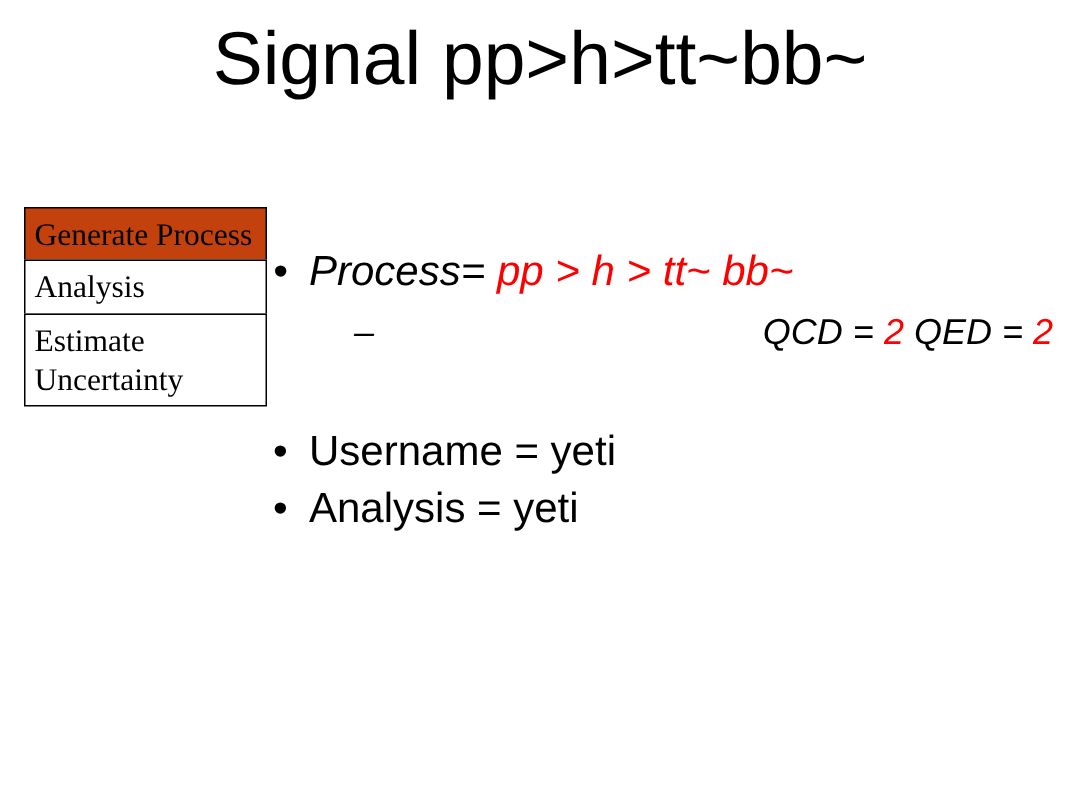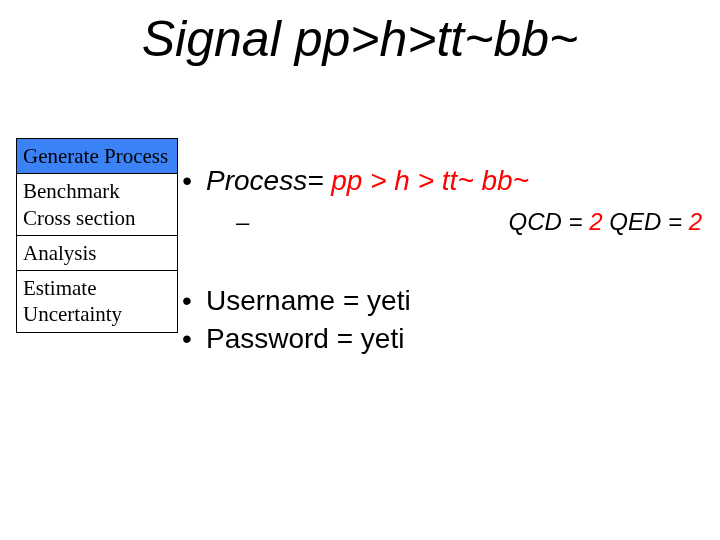--- a/index.html
+++ b/index.html
@@ -21,39 +21,38 @@
   }
   .title {
     position: absolute;
     top: 10px;
     left: 0;
     right: 0;
     text-align: center;
     font-size: 50px;
     font-weight: 400;
     letter-spacing: 0px;
-    font-style: italic;
   }
   .sidebar {
     position: absolute;
     left: 16px;
     top: 138px;
     width: 162px;
   }
   .sidebar-item {
     border: 1px solid #000;
     margin-bottom: -1px;
     padding: 4px 6px 4px 6px;
     font-family: "Times New Roman", Times, serif;
     font-size: 21px;
     line-height: 1.25;
     background: #fff;
   }
   .sidebar-item.selected {
-    background: #3b82f6;
+    background: #c2410c;
   }
   .content {
     position: absolute;
     left: 182px;
     top: 134px;
     width: 520px;
   }
   .bullets {
     list-style: none;
     padding: 0;
@@ -94,37 +93,36 @@
 </style>
 </head>
 <body>
 
 <div class="slide">
 
   <div class="title">Signal pp&gt;h&gt;tt~bb~</div>
 
   <div class="sidebar">
     <div class="sidebar-item selected">Generate Process</div>
-    <div class="sidebar-item">Benchmark Cross section</div>
     <div class="sidebar-item">Analysis</div>
     <div class="sidebar-item">Estimate Uncertainty</div>
   </div>
 
   <div class="content">
     <ul class="bullets">
       <li style="margin-top:28px; margin-bottom:6px;font-style:italic;">
         <span>Process= </span><span class="red">pp &gt; h &gt; tt~ bb~</span>
         <ul class="sub">
           <li>
             <span>QCD = </span><span class="red">2</span><span>  QED = </span><span class="red">2</span>
           </li>
         </ul>
       </li>
       <li style="margin-top:44px; margin-bottom:0;">
         <span>Username = yeti</span>
       </li>
       <li style="margin-top:0;">
-        <span>Password  = yeti</span>
+        <span>Analysis  = yeti</span>
       </li>
     </ul>
   </div>
 
 </div>
 
 </body></html>

